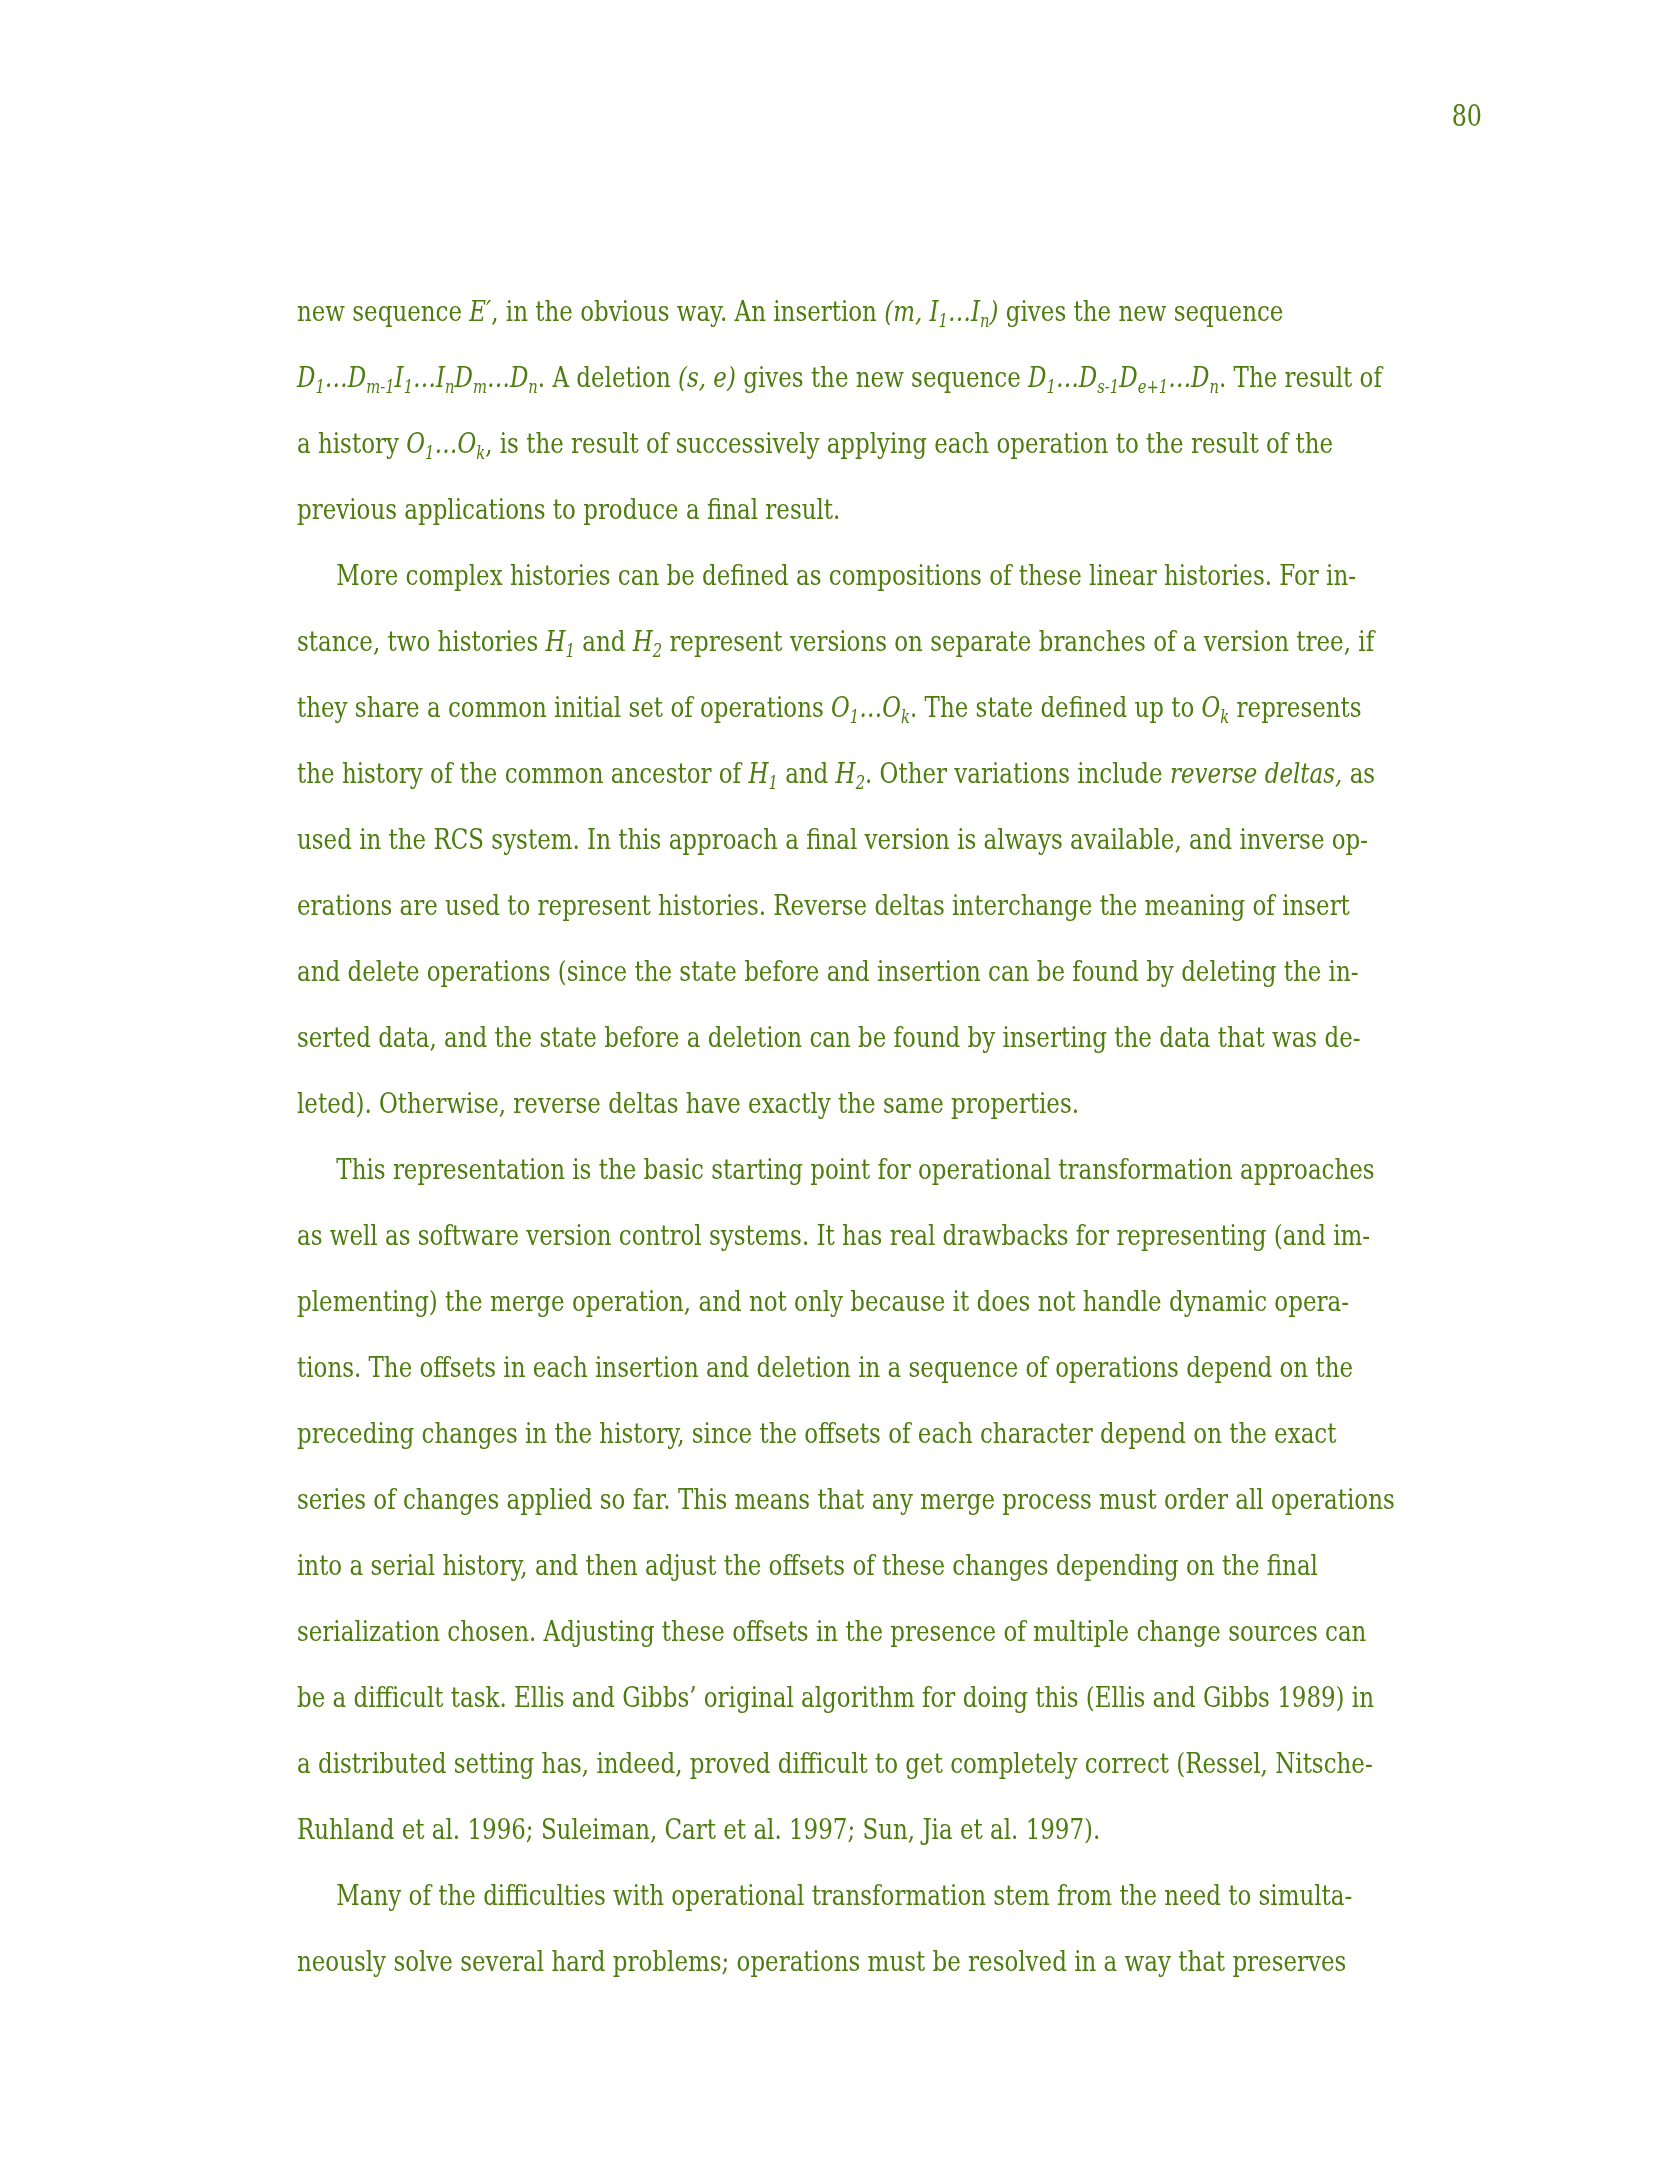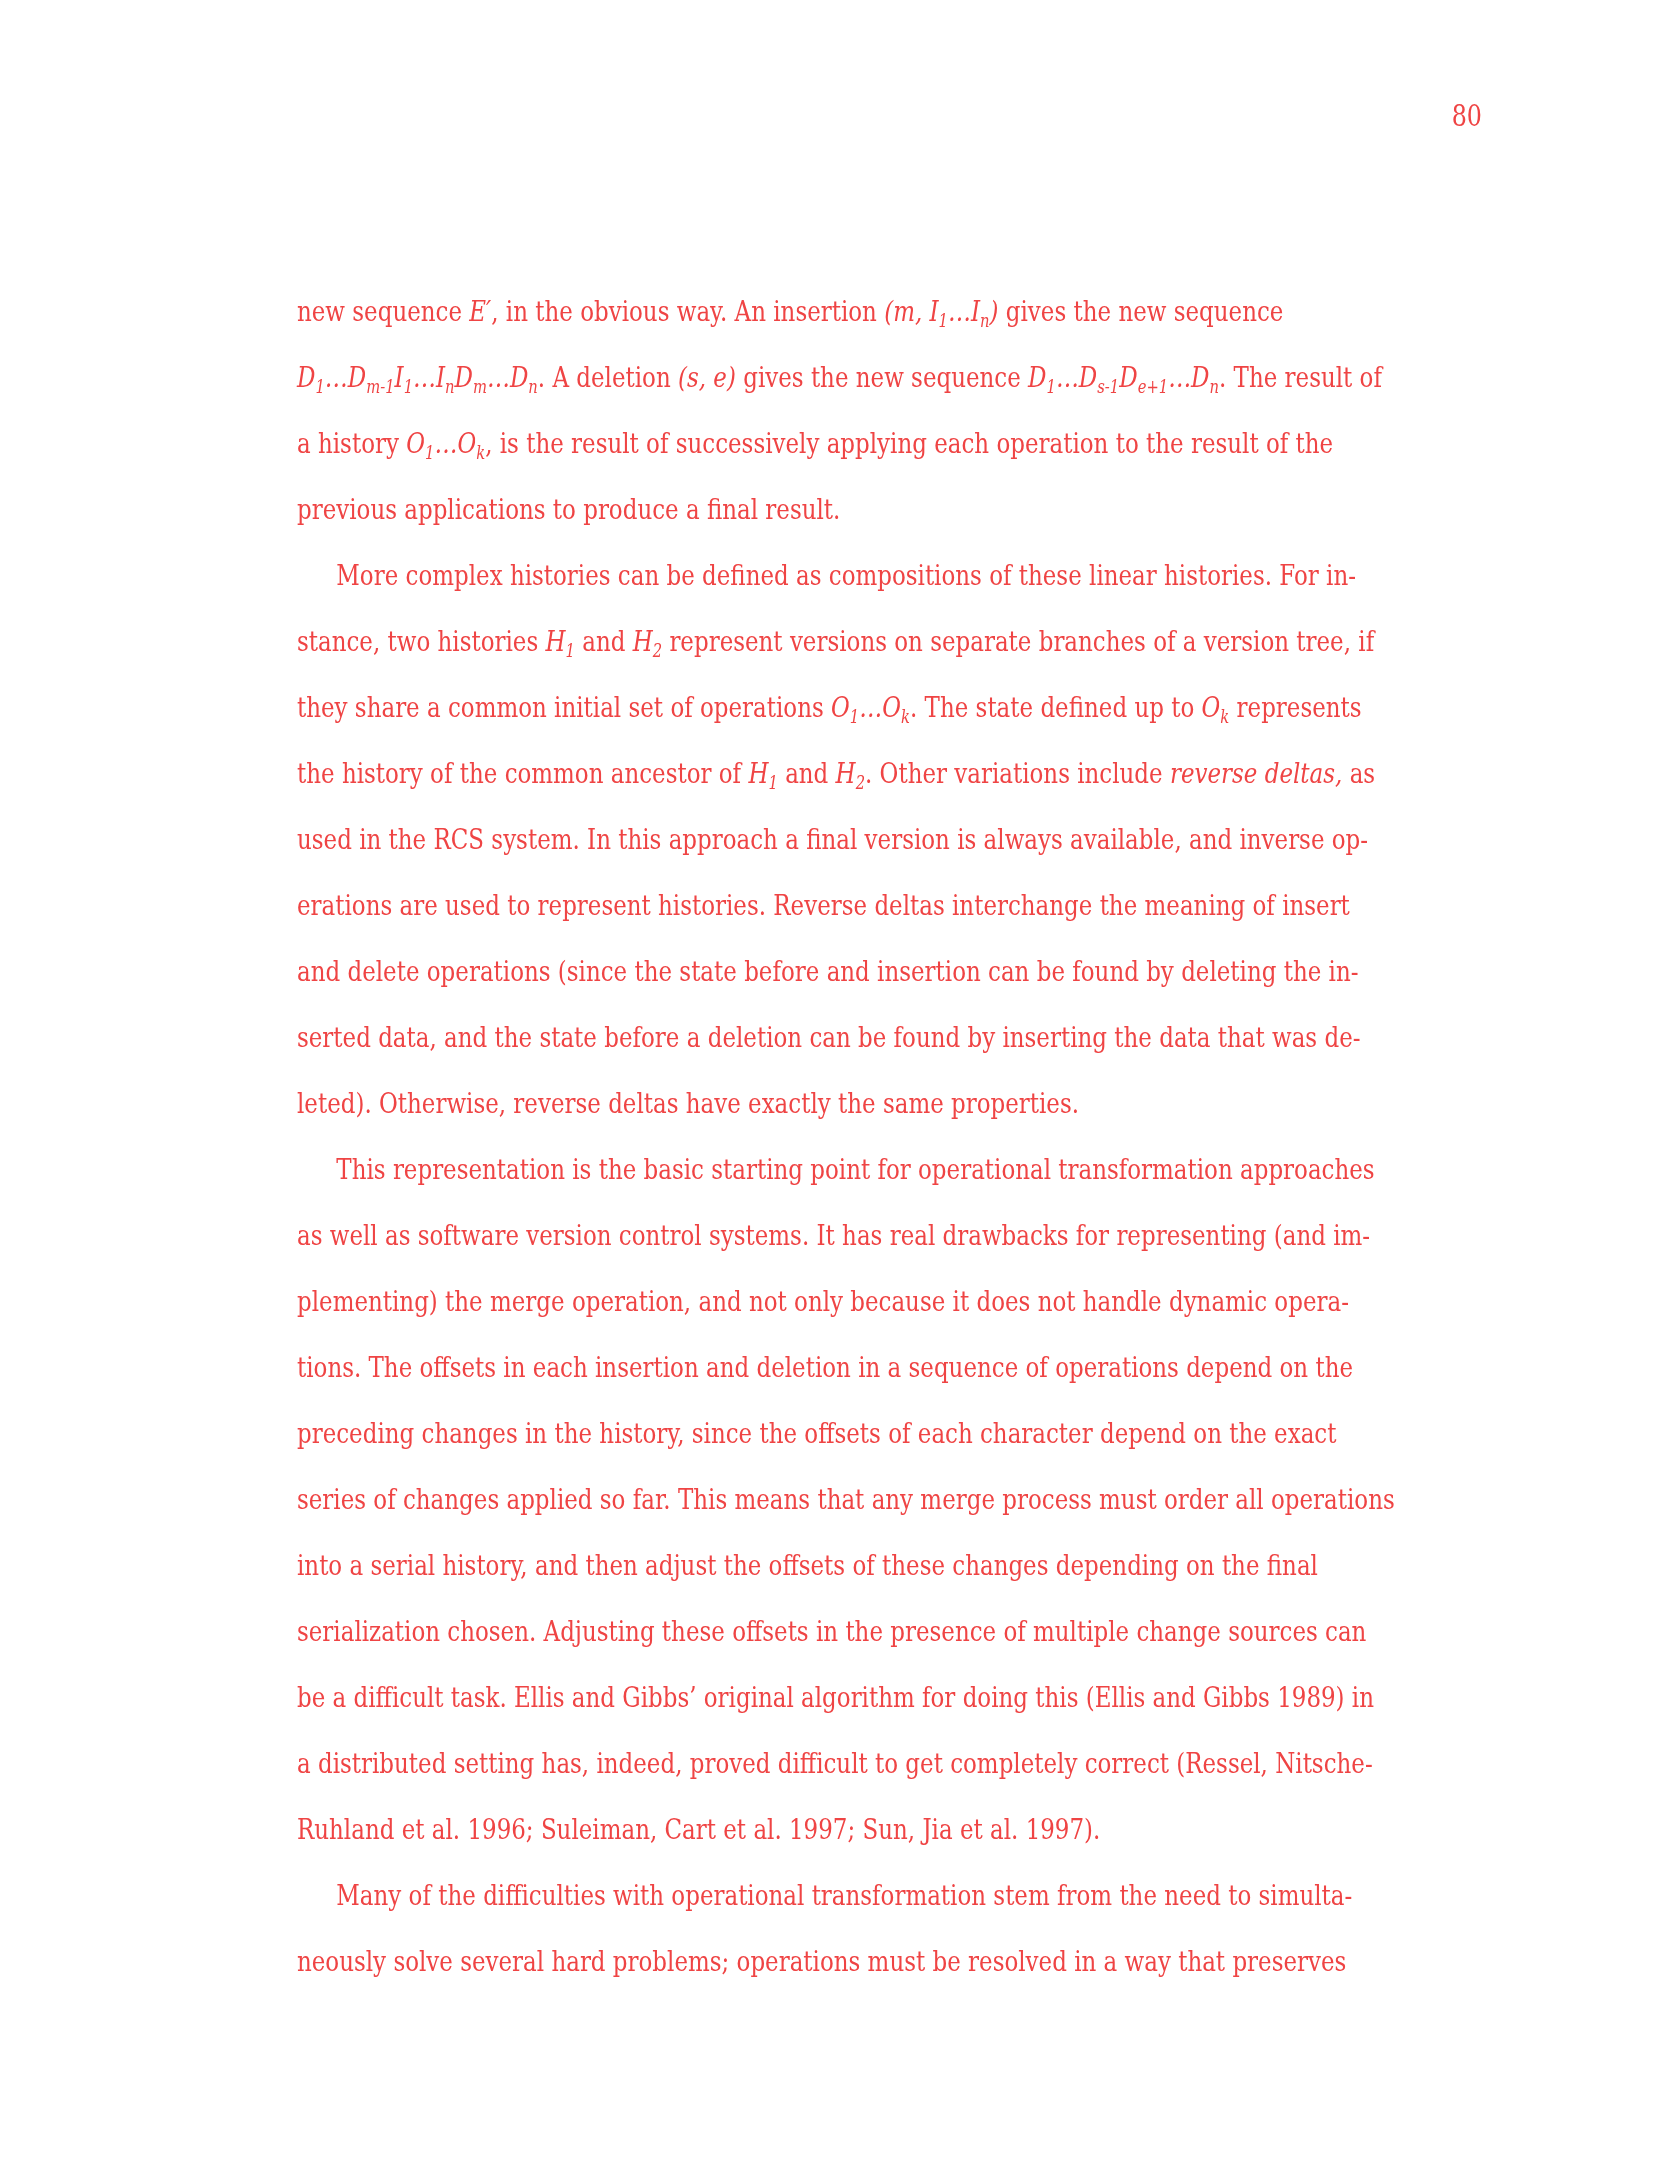--- a/index.html
+++ b/index.html
@@ -1,21 +1,21 @@
 <!DOCTYPE html>
 <html style="font-size:15px"><head>
 <meta charset="utf-8">
 <style>
   html,body{margin:0;padding:0;background:#ffffff;}
   .page{
     position:relative;
     width:1680px;height:2174px;
     background:#ffffff;
     font-family:"DejaVu Serif", serif;
-    color:#ef4444;
+    color:#4d7c0f;
     overflow:hidden;
   }
   .pagenum{
     position:absolute;
     top:102px;right:198px;
     font-size:29px;line-height:29px;
     transform:scaleX(0.82);
     transform-origin:100% 0;
   }
   .text{

